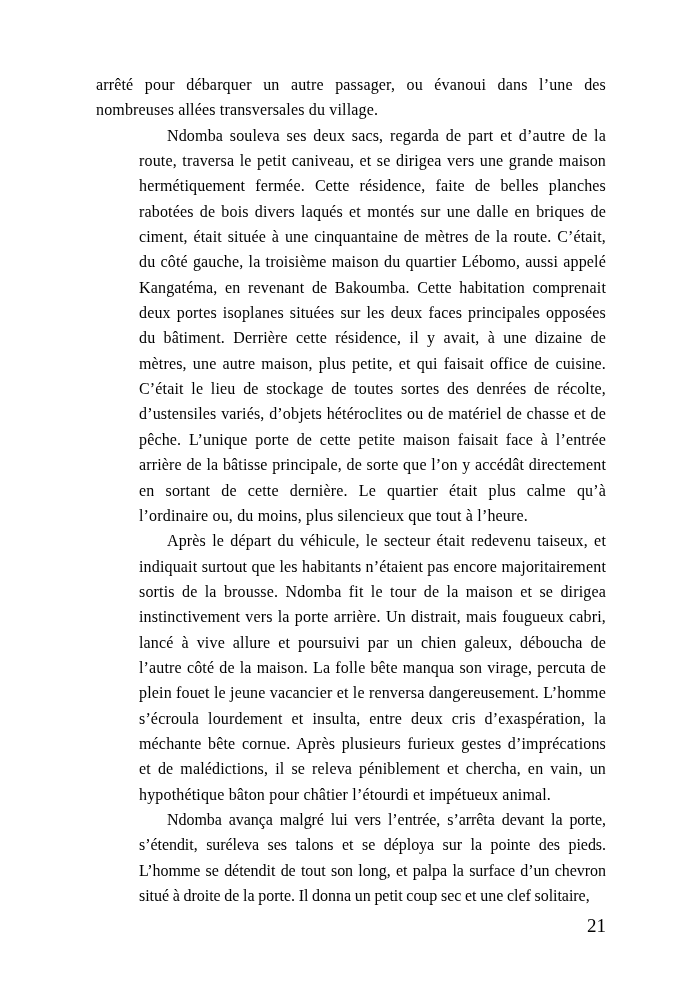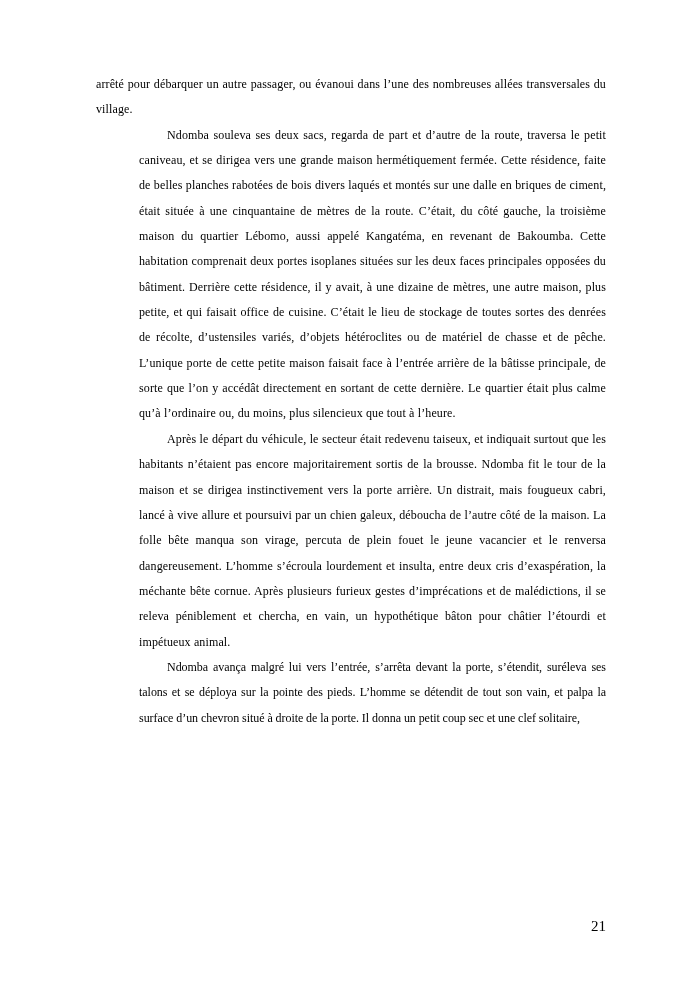--- a/index.html
+++ b/index.html
@@ -24,21 +24,21 @@
     position: absolute;
     left: 96px;
     top: 72px;
     width: 510px;
   }
   .para {
     margin: 0;
     padding: 0;
     text-align: justify;
     text-justify: inter-word;
-    font-size: 12px;
+    font-size: 16px;
     line-height: 25.35px;
     letter-spacing: 0.01em;
     word-spacing: 0.004em;
     -webkit-font-smoothing: antialiased;
     hyphens: none;
   }
   .para.indent {
     text-indent: 28px;
     margin-left: 43px;
   }
@@ -46,31 +46,31 @@
   .para.tight {
     word-spacing: -0.012em;
     letter-spacing: -0.003em;
   }
   .page-number {
     position: absolute;
     left: 96px;
     top: 916px;
     width: 510px;
     text-align: right;
-    font-size: 15px;
+    font-size: 19px;
     line-height: 20px;
   }
 </style>
 </head>
 <body>
 
 <div class="page">
 
   <div class="text-column">
     <p class="para">arrêté pour débarquer un autre passager, ou évanoui dans l’une des nombreuses allées transversales du village.</p>
     <p class="para indent">Ndomba souleva ses deux sacs, regarda de part et d’autre de la route, traversa le petit caniveau, et se dirigea vers une grande maison hermétiquement fermée. Cette résidence, faite de belles planches rabotées de bois divers laqués et montés sur une dalle en briques de ciment, était située à une cinquantaine de mètres de la route. C’était, du côté gauche, la troisième maison du quartier Lébomo, aussi appelé Kangatéma, en revenant de Bakoumba. Cette habitation comprenait deux portes isoplanes situées sur les deux faces principales opposées du bâtiment. Derrière cette résidence, il y avait, à une dizaine de mètres, une autre maison, plus petite, et qui faisait office de cuisine. C’était le lieu de stockage de toutes sortes des denrées de récolte, d’ustensiles variés, d’objets hétéroclites ou de matériel de chasse et de pêche. L’unique porte de cette petite maison faisait face à l’entrée arrière de la bâtisse principale, de sorte que l’on y accédât directement en sortant de cette dernière. Le quartier était plus calme qu’à l’ordinaire ou, du moins, plus silencieux que tout à l’heure.</p>
     <p class="para indent">Après le départ du véhicule, le secteur était redevenu taiseux, et indiquait surtout que les habitants n’étaient pas encore majoritairement sortis de la brousse. Ndomba fit le tour de la maison et se dirigea instinctivement vers la porte arrière. Un distrait, mais fougueux cabri, lancé à vive allure et poursuivi par un chien galeux, déboucha de l’autre côté de la maison. La folle bête manqua son virage, percuta de plein fouet le jeune vacancier et le renversa dangereusement. L’homme s’écroula lourdement et insulta, entre deux cris d’exaspération, la méchante bête cornue. Après plusieurs furieux gestes d’imprécations et de malédictions, il se releva péniblement et chercha, en vain, un hypothétique bâton pour châtier l’étourdi et impétueux animal.</p>
-    <p class="para indent tight">Ndomba avança malgré lui vers l’entrée, s’arrêta devant la porte, s’étendit, suréleva ses talons et se déploya sur la pointe des pieds. L’homme se détendit de tout son vain, et palpa la surface d’un chevron situé à droite de la porte. Il donna un petit coup sec et une clef solitaire,</p>
+    <p class="para indent tight">Ndomba avança malgré lui vers l’entrée, s’arrêta devant la porte, s’étendit, suréleva ses talons et se déploya sur la pointe des pieds. L’homme se détendit de tout son long, et palpa la surface d’un chevron situé à droite de la porte. Il donna un petit coup sec et une clef solitaire,</p>
   </div>
 
   <div class="page-number">21</div>
 
 </div>
 
 </body></html>

